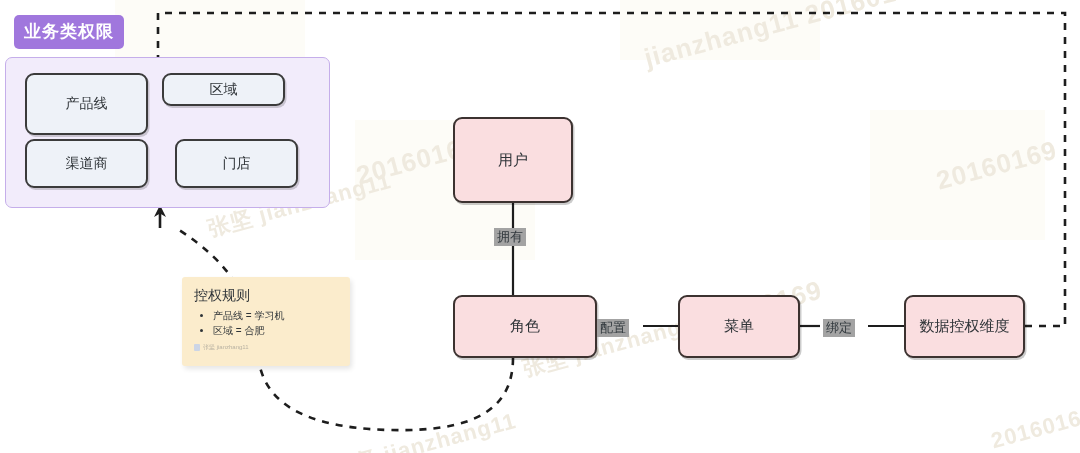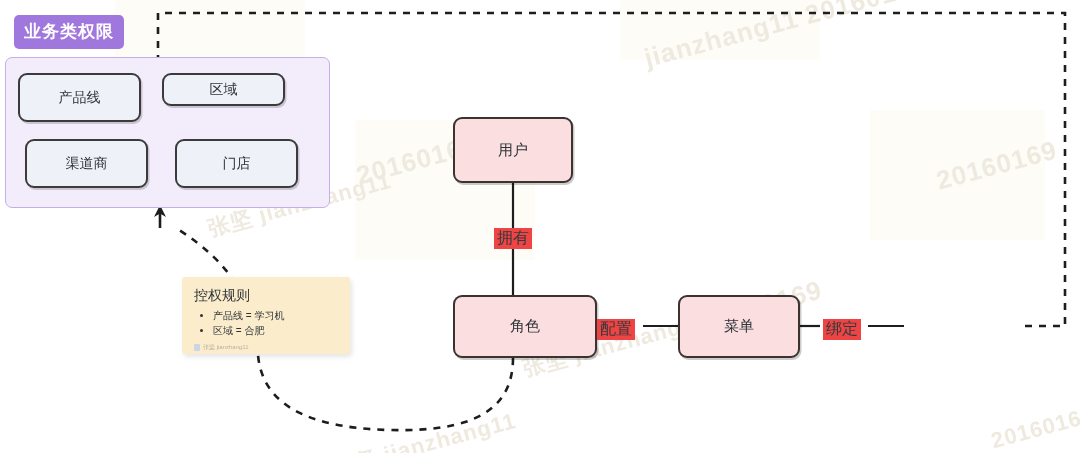--- a/index.html
+++ b/index.html
@@ -99,37 +99,37 @@
     justify-content: center;
     font-size: 15px;
     color: #2f3438;
     z-index: 4;
     box-shadow: 1.5px 2px 0 rgba(0,0,0,0.2);
   }
 
   
   .edge-label {
     position: absolute;
-    font-size: 16px;
+    font-size: 13px;
     color: #333a3f;
-    background: #ef4444;
+    background: #a3a3a3;
     padding: 0 3px;
     white-space: nowrap;
     z-index: 5;
   }
 
   
   .note {
     position: absolute;
     left: 182px;
     top: 277px;
     width: 168px;
     background: #fbeccc;
     border-radius: 3px;
-    padding: 10px 12px 2px 12px;
+    padding: 10px 12px 14px 12px;
     box-sizing: border-box;
     z-index: 5;
     box-shadow: 2px 3px 5px rgba(0,0,0,0.10);
   }
   .note-title {
     font-size: 14px;
     color: #2f3438;
     margin-bottom: 3px;
   }
   .note-list {
@@ -194,31 +194,32 @@
              C254,300 230,262 176,228" fill="none" stroke="#1d1d1d" stroke-width="2.6" stroke-dasharray="7 7" stroke-linecap="butt"></path>
 
     <line x1="160" y1="228" x2="160" y2="209" stroke="#1d1d1d" stroke-width="2.6"></line>
     <path d="M160,205 L166,217 L160,213.5 L154,217 Z" fill="#1d1d1d"></path>
   </svg>
 
   <div class="badge">业务类权限</div>
 
   <div class="group-box"></div>
 
-  <div class="attr-box" style="left:18px;top:73px;width:123px;height:49px;text-align:center;">产品线</div>
+  <div class="attr-box" style="left:25px;top:73px;width:123px;height:62px;text-align:center;">产品线</div>
   <div class="attr-box" style="left:162px;top:73px;width:123px;height:33px;">区域</div>
   <div class="attr-box" style="left:25px;top:139px;width:123px;height:49px;">渠道商</div>
   <div class="attr-box" style="left:175px;top:139px;width:123px;height:49px;">门店</div>
 
-  <div class="node" style="left:453px;top:117px;width:120px;height:66px;">用户</div>
+  <div class="node" style="left:453px;top:117px;width:120px;height:86px;">用户</div>
 
   <div class="node" style="left:453px;top:295px;width:144px;height:63px;">角色</div>
 
   <div class="node" style="left:678px;top:295px;width:122px;height:63px;">菜单</div>
 
+  <div class="node" style="left:904px;top:295px;width:121px;height:63px;">数据控权维度</div>
 
   <div class="edge-label" style="left:494px;top:228px;">拥有</div>
   <div class="edge-label" style="left:597px;top:319px;">配置</div>
   <div class="edge-label" style="left:823px;top:319px;font-family:Liberation Mono, monospace;">绑定</div>
 
   <div class="note">
     <div class="note-title">控权规则</div>
     <ul class="note-list">
       <li>产品线 = 学习机</li>
       <li>区域 = 合肥</li>

